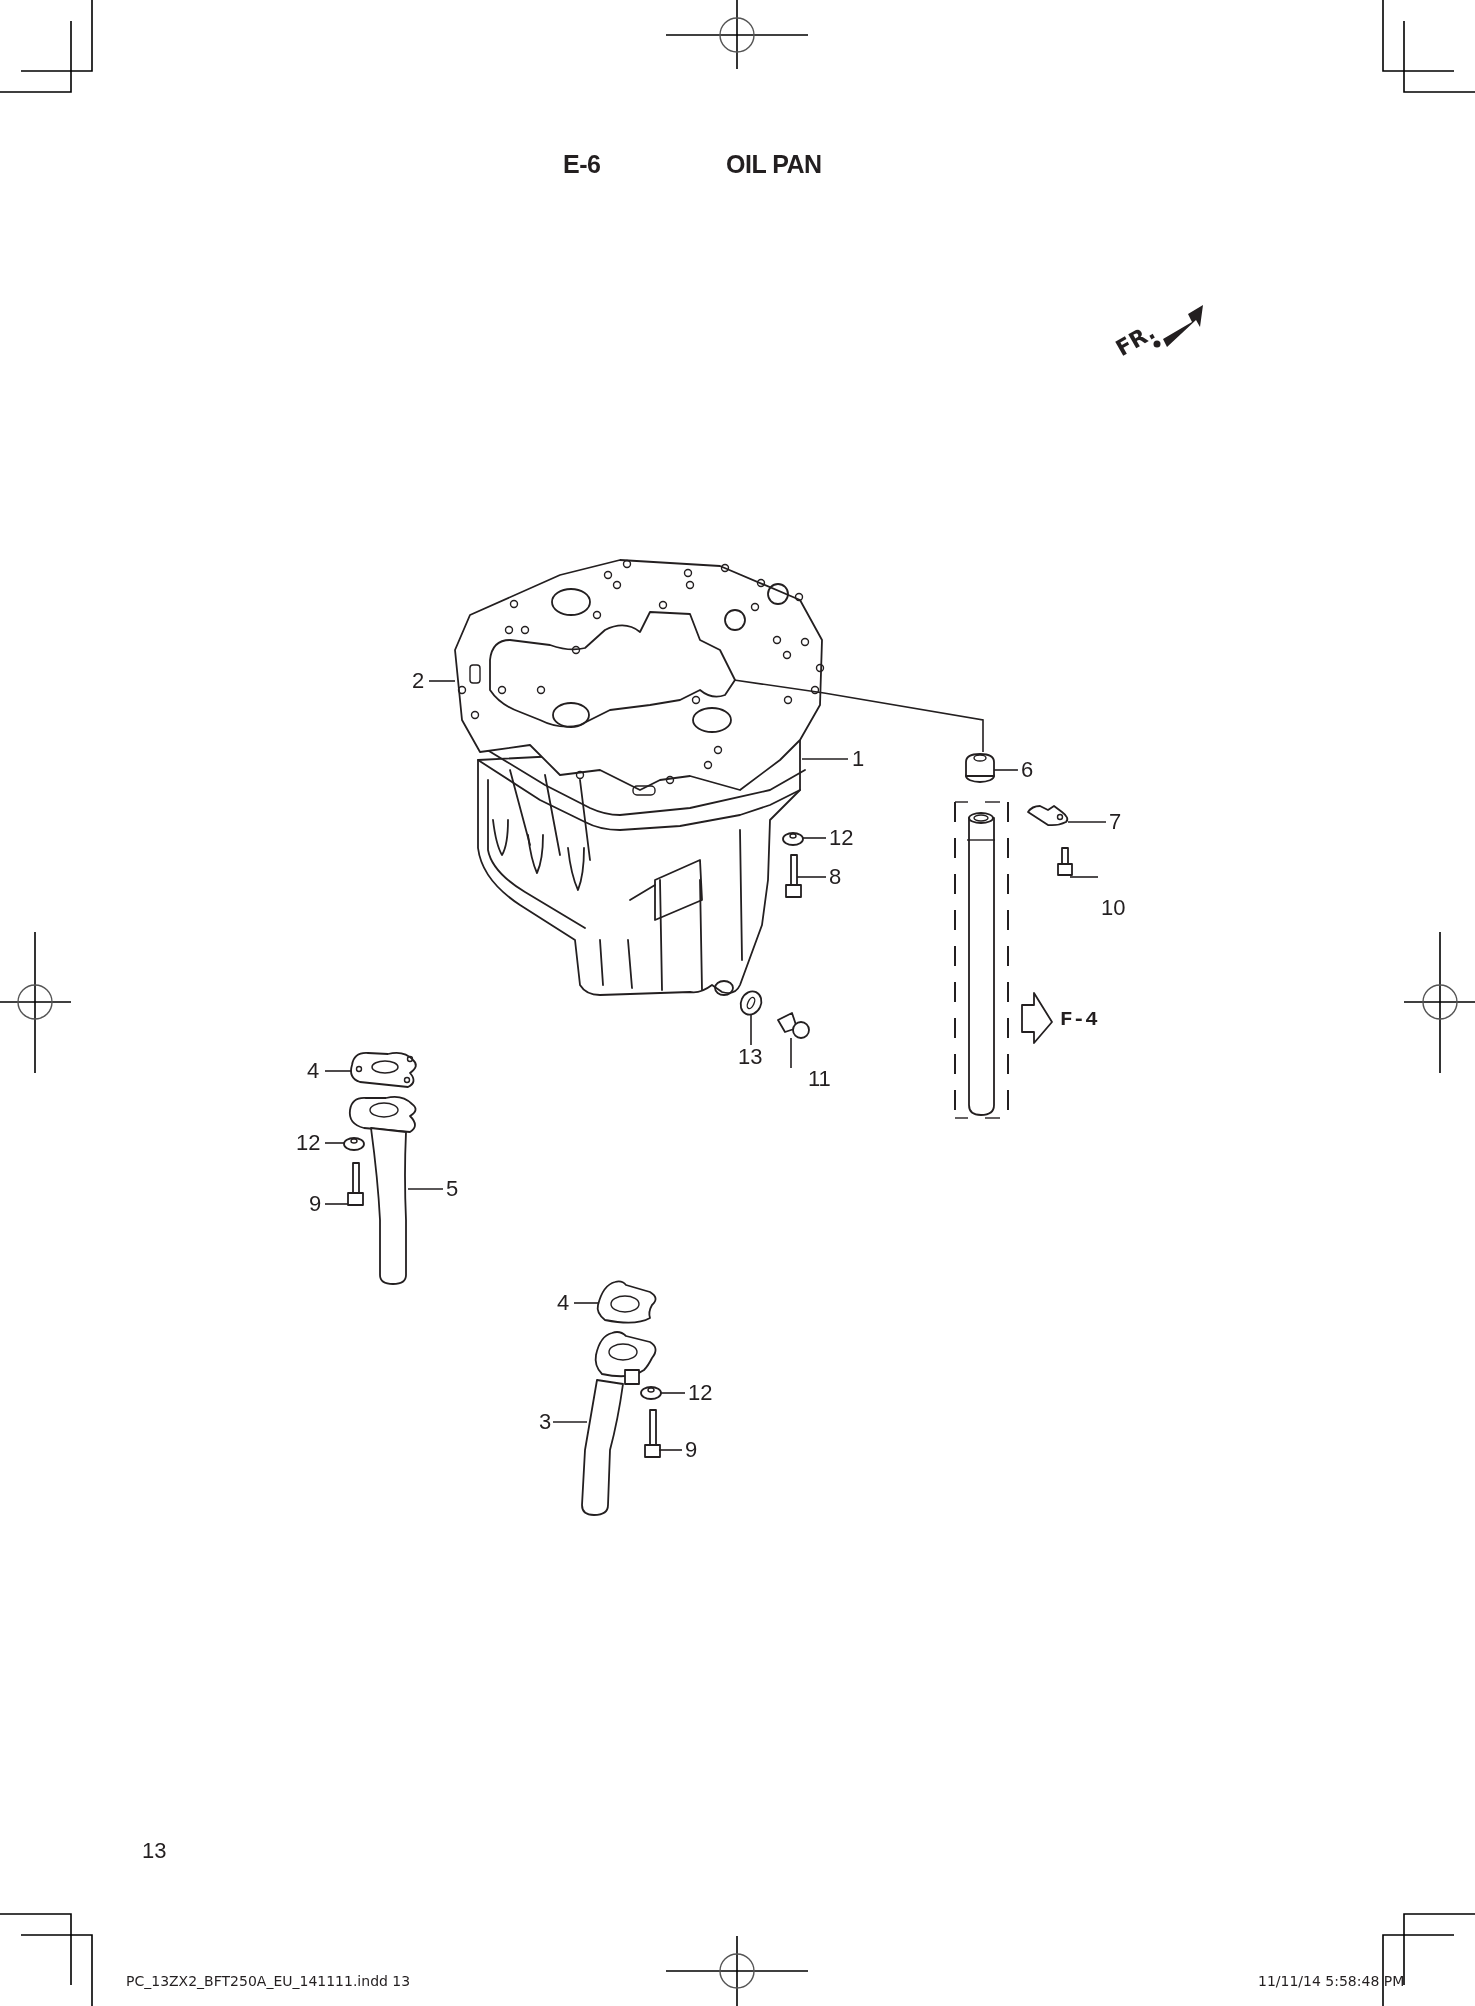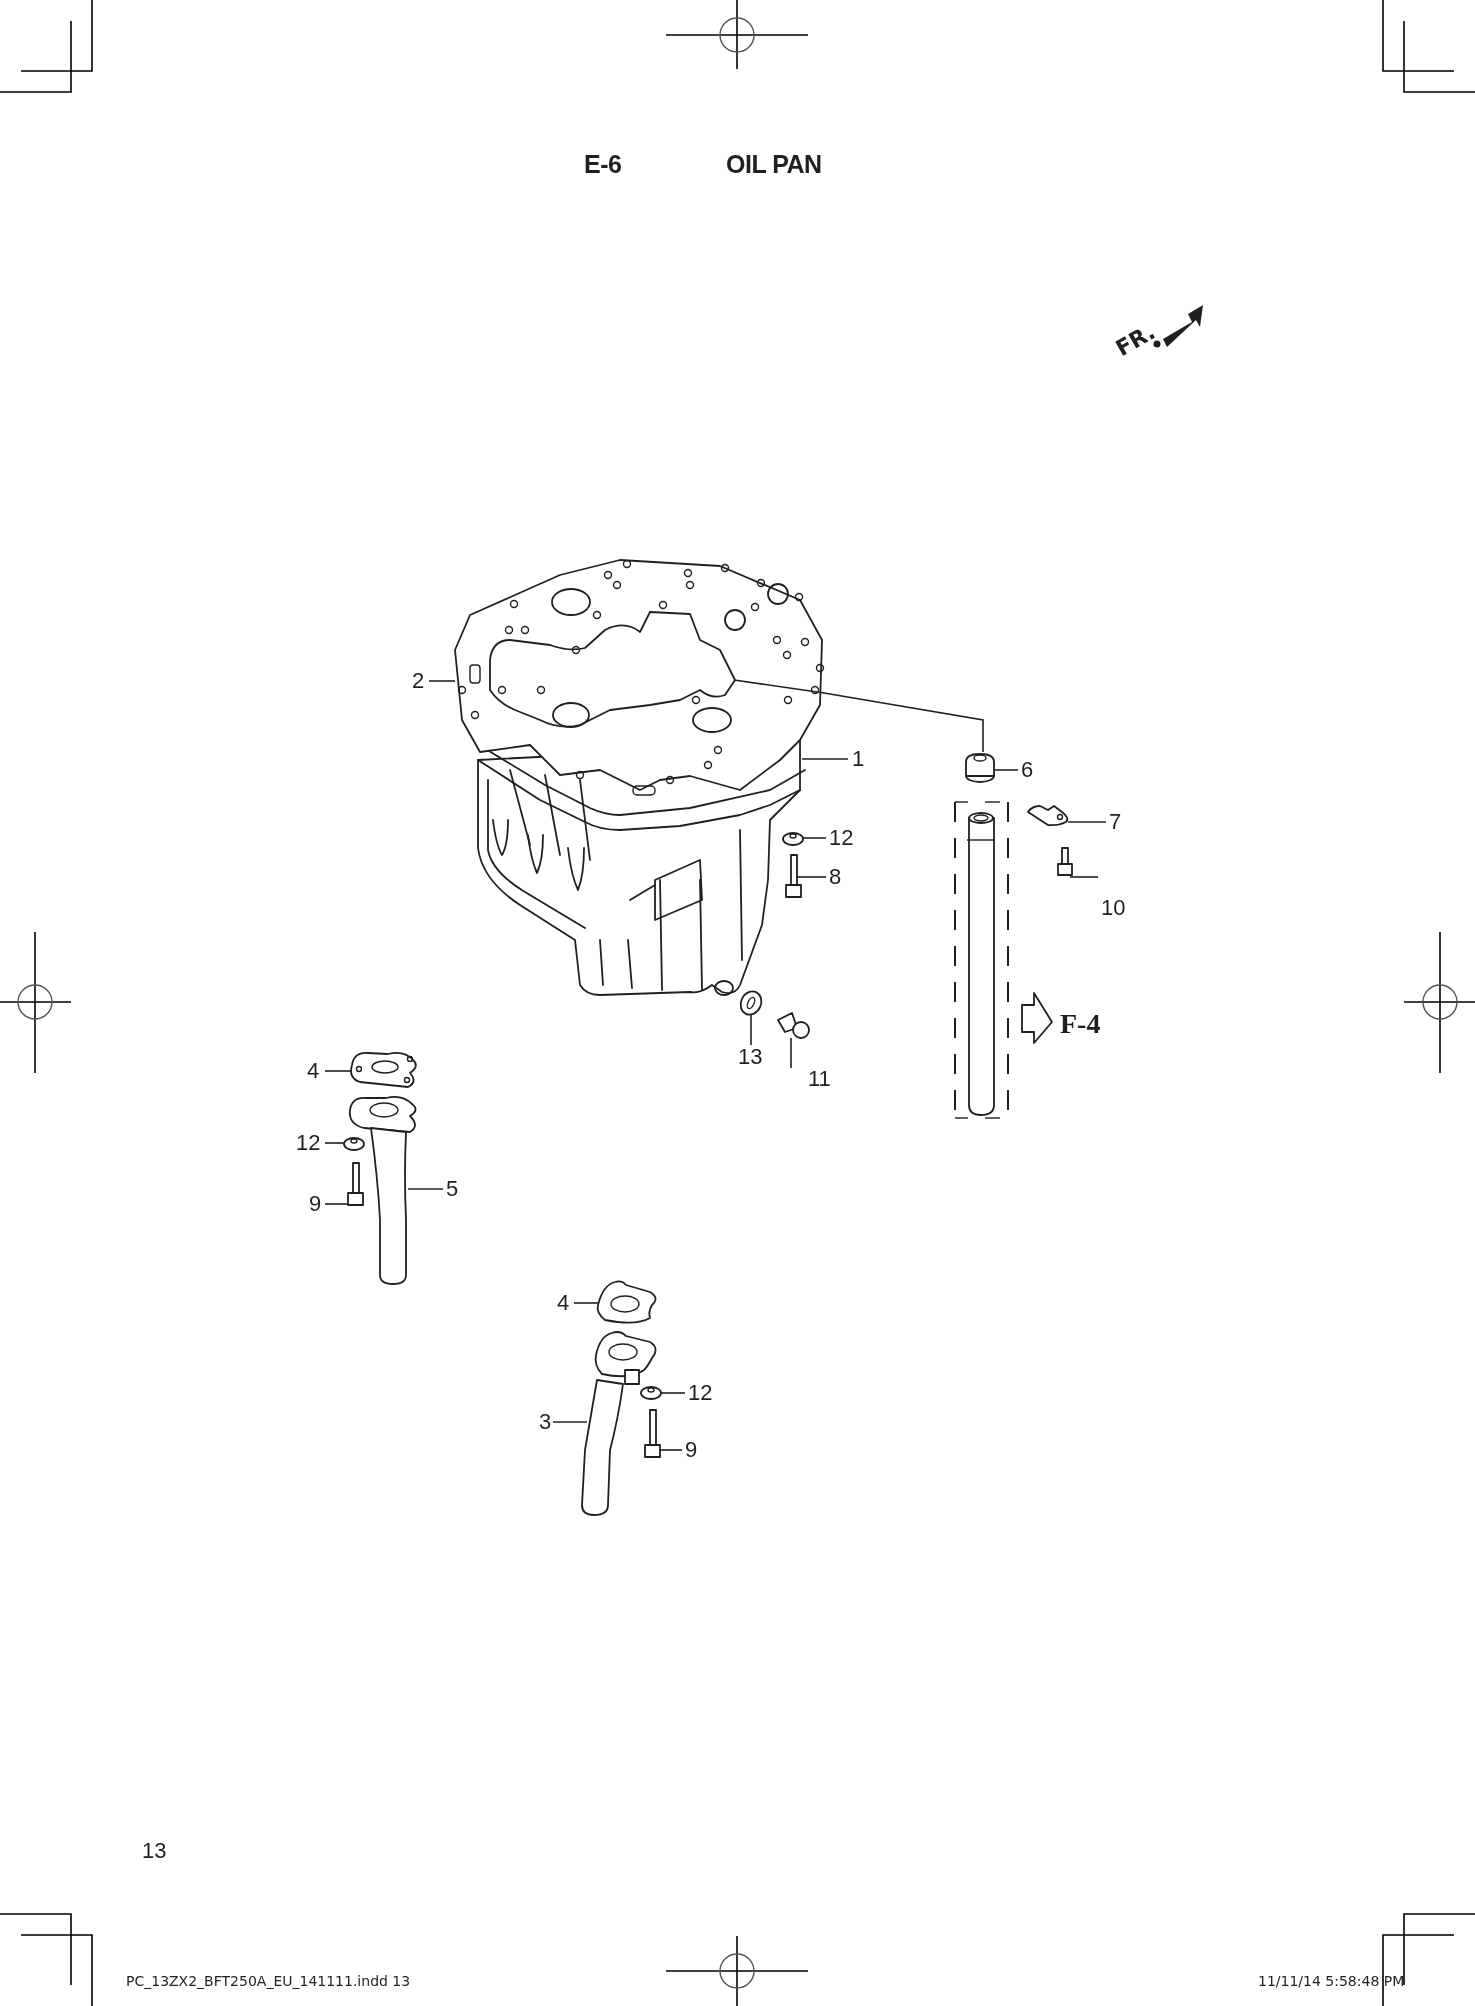--- a/index.html
+++ b/index.html
@@ -1,20 +1,20 @@
 <!DOCTYPE html>
 <html><head>
 <meta charset="utf-8">
 <style>
   html, body { margin:0; padding:0; background:#ffffff; }
   body { width:1475px; height:2006px; position:relative; overflow:hidden; font-family:"Liberation Sans", sans-serif; color:#231f20; }
   #canvas { position:absolute; left:0; top:0; width:1475px; height:2006px; }
   .title { position:absolute; top:150px; font-family:"Liberation Sans", sans-serif; font-weight:bold; font-size:25px; color:#231f20; letter-spacing:-0.5px; }
   .callout { position:absolute; font-family:"Liberation Sans", sans-serif; font-size:22px; color:#231f20; line-height:1; }
-  .ref { position:absolute; font-family:Liberation Serif, serif; font-weight:bold; font-size:28px; color:#231f20; }
+  .ref { position:absolute; font-family:Liberation Mono, monospace; font-weight:bold; font-size:21px; color:#231f20; }
   .fr { position:absolute; font-family:"DejaVu Sans", sans-serif; font-weight:900; font-size:22px; color:#231f20; transform:rotate(-30deg); transform-origin:left bottom; }
   .pagenum { position:absolute; left:142px; top:1838px; font-size:22px; font-family:"Liberation Sans", sans-serif; }
   .slug { position:absolute; top:1973px; font-family:"DejaVu Sans", sans-serif; font-size:14px; color:#231f20; }
   svg .ln { fill:none; stroke:#231f20; stroke-width:1.8; stroke-linejoin:round; stroke-linecap:round; }
   svg .thin { fill:none; stroke:#231f20; stroke-width:1.4; }
   svg .lead { fill:none; stroke:#231f20; stroke-width:1.6; }
   svg .mark { fill:none; stroke:#000; stroke-width:1.6; }
   svg .wf { fill:#fff; stroke:#231f20; stroke-width:1.8; stroke-linejoin:round; }
   svg .dash { fill:none; stroke:#231f20; stroke-width:2; stroke-dasharray:20 16; }
 </style>
@@ -233,21 +233,21 @@
     <line class="lead" x1="325" y1="1143" x2="344" y2="1143"></line>
     <line class="lead" x1="325" y1="1204" x2="348" y2="1204"></line>
     <line class="lead" x1="408" y1="1189" x2="443" y2="1189"></line>
     <line class="lead" x1="574" y1="1303" x2="598" y2="1303"></line>
     <line class="lead" x1="553" y1="1422" x2="587" y2="1422"></line>
     <line class="lead" x1="661" y1="1393" x2="685" y2="1393"></line>
     <line class="lead" x1="659" y1="1450" x2="682" y2="1450"></line>
   </g>
 </svg>
 
-<div class="title" style="left:563px;margin-left:21px;">E-6</div>
+<div class="title" style="left:563px;">E-6</div>
 <div class="title" style="left:726px;">OIL PAN</div>
 
 <div class="fr" style="left:1124px;top:336px;">FR.</div>
 
 <div class="ref" style="left:1060px;top:1008px;">F-4</div>
 
 <div class="callout" style="left:412px;top:670px;">2</div>
 <div class="callout" style="left:852px;top:748px;">1</div>
 <div class="callout" style="left:1021px;top:759px;">6</div>
 <div class="callout" style="left:1109px;top:811px;">7</div>

